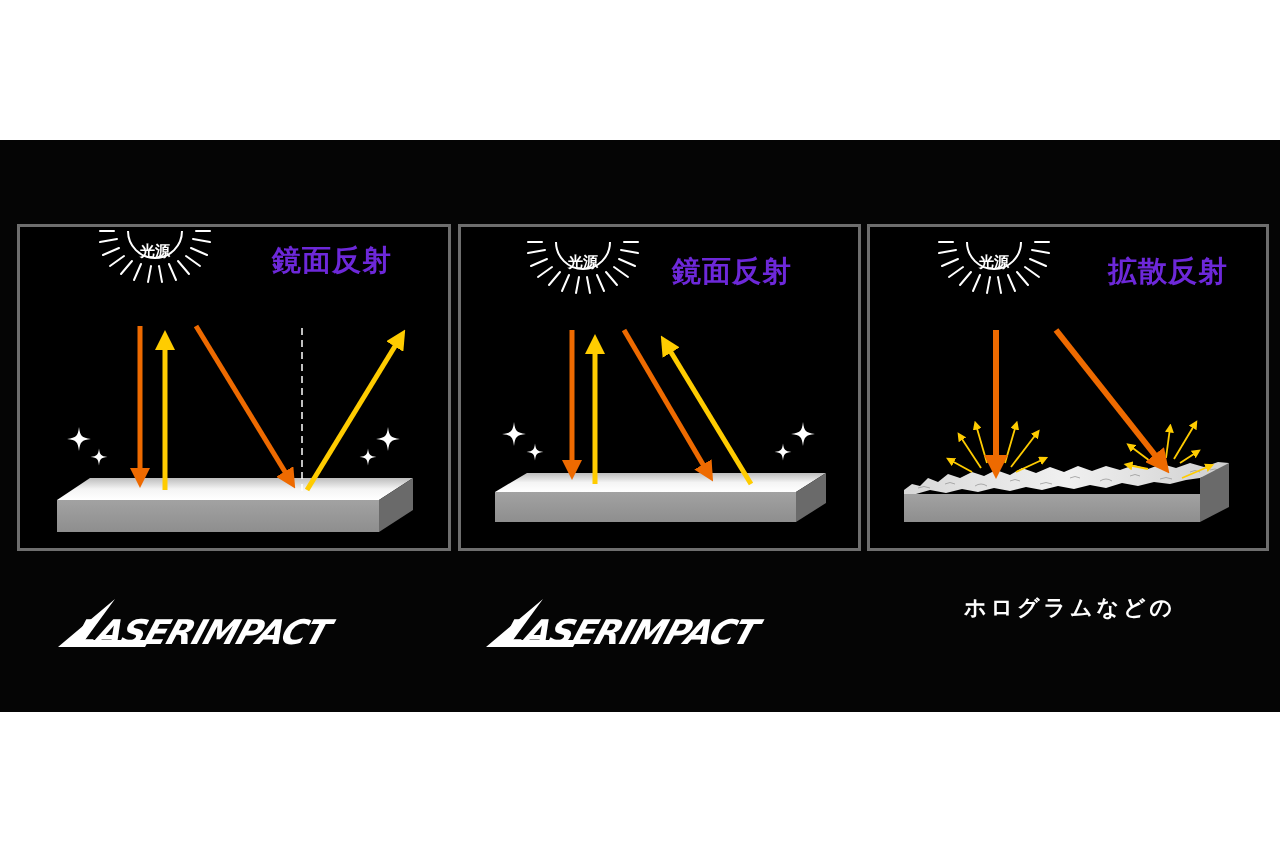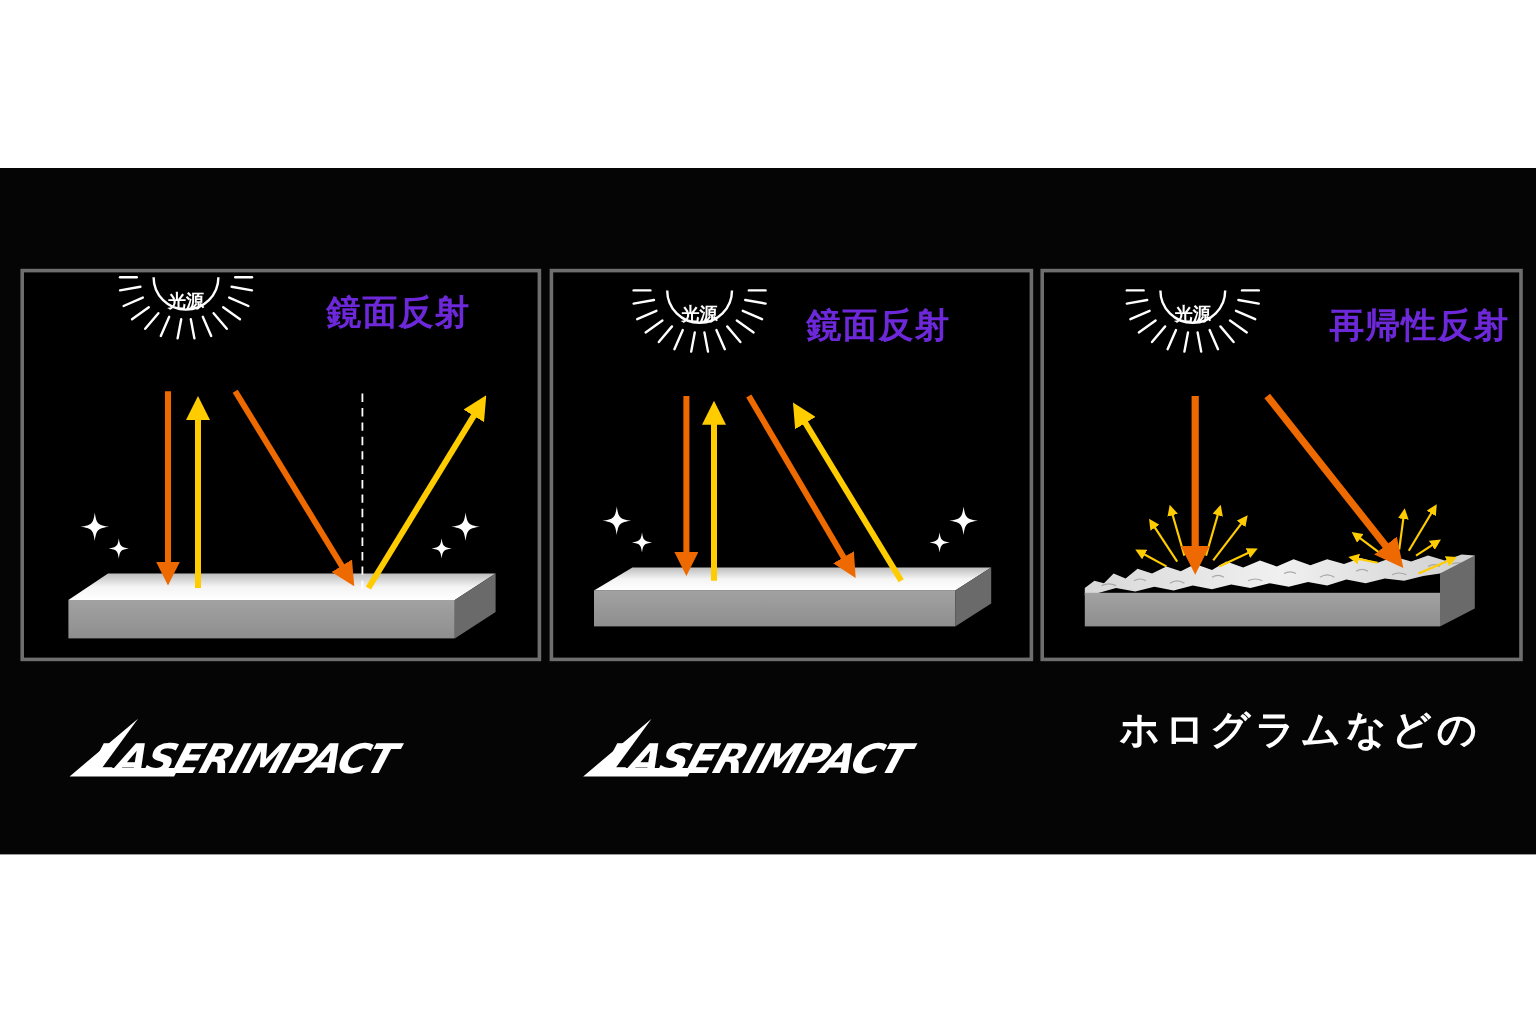--- a/index.html
+++ b/index.html
@@ -2,36 +2,36 @@
 <html><head>
 <meta charset="utf-8">
 <style>
   html, body { margin: 0; padding: 0; background: #ffffff; }
   body { width: 1280px; height: 853px; position: relative; overflow: hidden;
          font-family: "DejaVu Sans", "Liberation Sans", sans-serif; }
   #stage { position: absolute; left: 0; top: 0; width: 1280px; height: 853px; }
   .band { position: absolute; left: 0; top: 140px; width: 1280px; height: 572px; background: #050505; }
   .panel { position: absolute; top: 224px; height: 321px; border: 3px solid #6e6e6e; box-sizing: content-box; background: #000; }
   .title { position: absolute; color: #6d28d9; font-weight: bold; font-size: 29px; letter-spacing: 1px; white-space: nowrap; }
-  .caption { position: absolute; color: #ffffff; font-weight: bold; font-size: 33px; letter-spacing: 4px; text-align: right; line-height: 40px; white-space: nowrap; }
+  .caption { position: absolute; color: #ffffff; font-weight: bold; font-size: 22px; letter-spacing: 4px; text-align: center; line-height: 40px; white-space: nowrap; }
   svg text { font-family: "DejaVu Sans", "Liberation Sans", sans-serif; }
 </style>
 </head>
 <body>
 
 <div id="stage">
   <div class="band"></div>
 
   <div class="panel" style="left:17px; width:428px;"></div>
   <div class="panel" style="left:458px; width:397px;"></div>
   <div class="panel" style="left:867px; width:396px;"></div>
 
   <div class="title" style="left:272px; top:241px;">鏡面反射</div>
   <div class="title" style="left:672px; top:252px;">鏡面反射</div>
-  <div class="title" style="left:1108px; top:252px;">再帰性反射</div>
+  <div class="title" style="left:1108px; top:252px;">拡散反射</div>
 
   <svg width="1280" height="853" style="position:absolute;left:0;top:0;">
     <defs>
       <marker id="headO" markerWidth="4" markerHeight="4" refX="2" refY="2" orient="auto" markerUnits="strokeWidth">
         <path d="M0,0 L4,2 L0,4 Z" fill="#ee6a00"></path>
       </marker>
       <marker id="headY" markerWidth="4" markerHeight="4" refX="2" refY="2" orient="auto" markerUnits="strokeWidth">
         <path d="M0,0 L4,2 L0,4 Z" fill="#ffcc00"></path>
       </marker>
       <marker id="headYs" markerWidth="5" markerHeight="5" refX="2.5" refY="2.5" orient="auto" markerUnits="strokeWidth">

